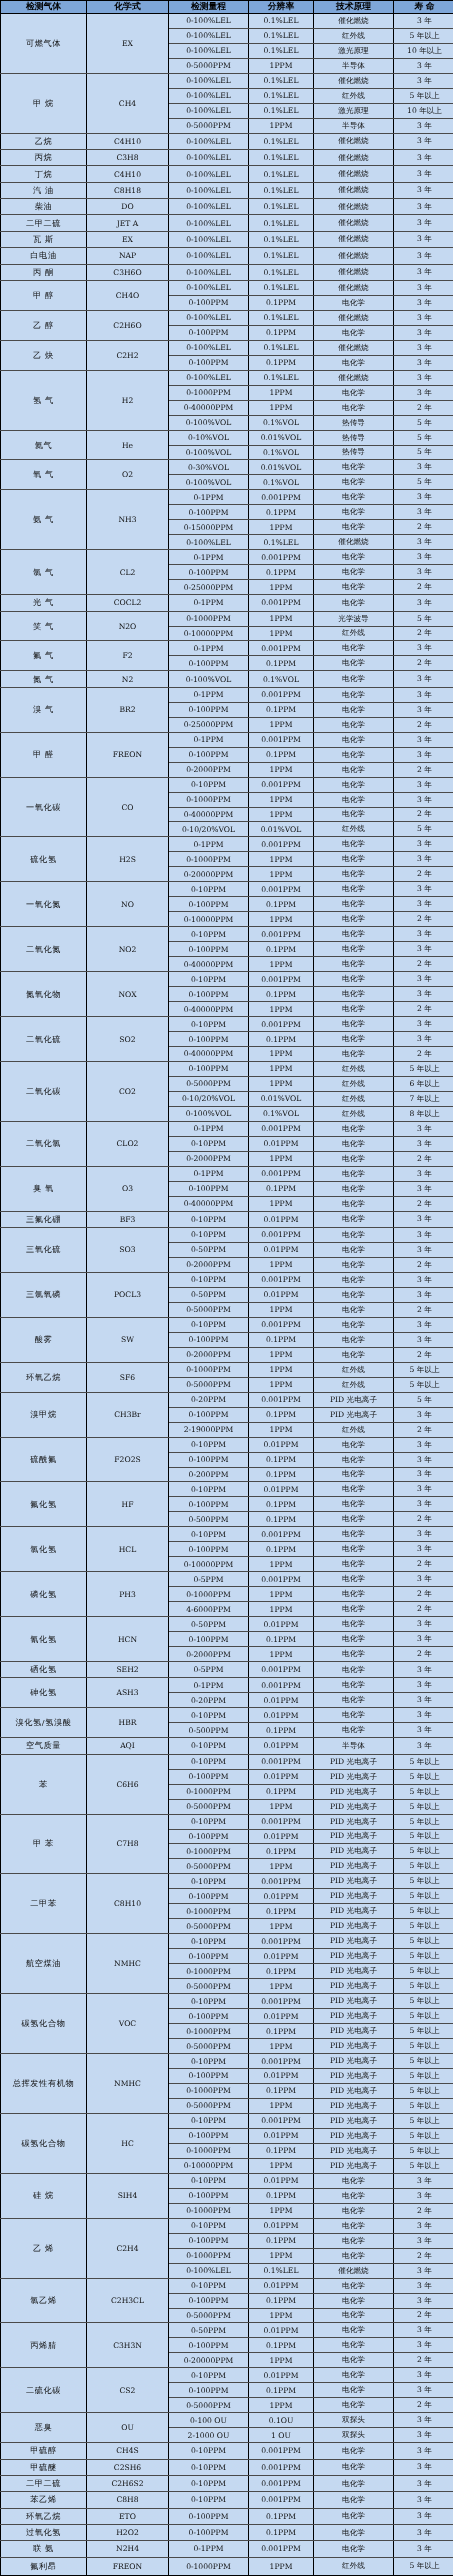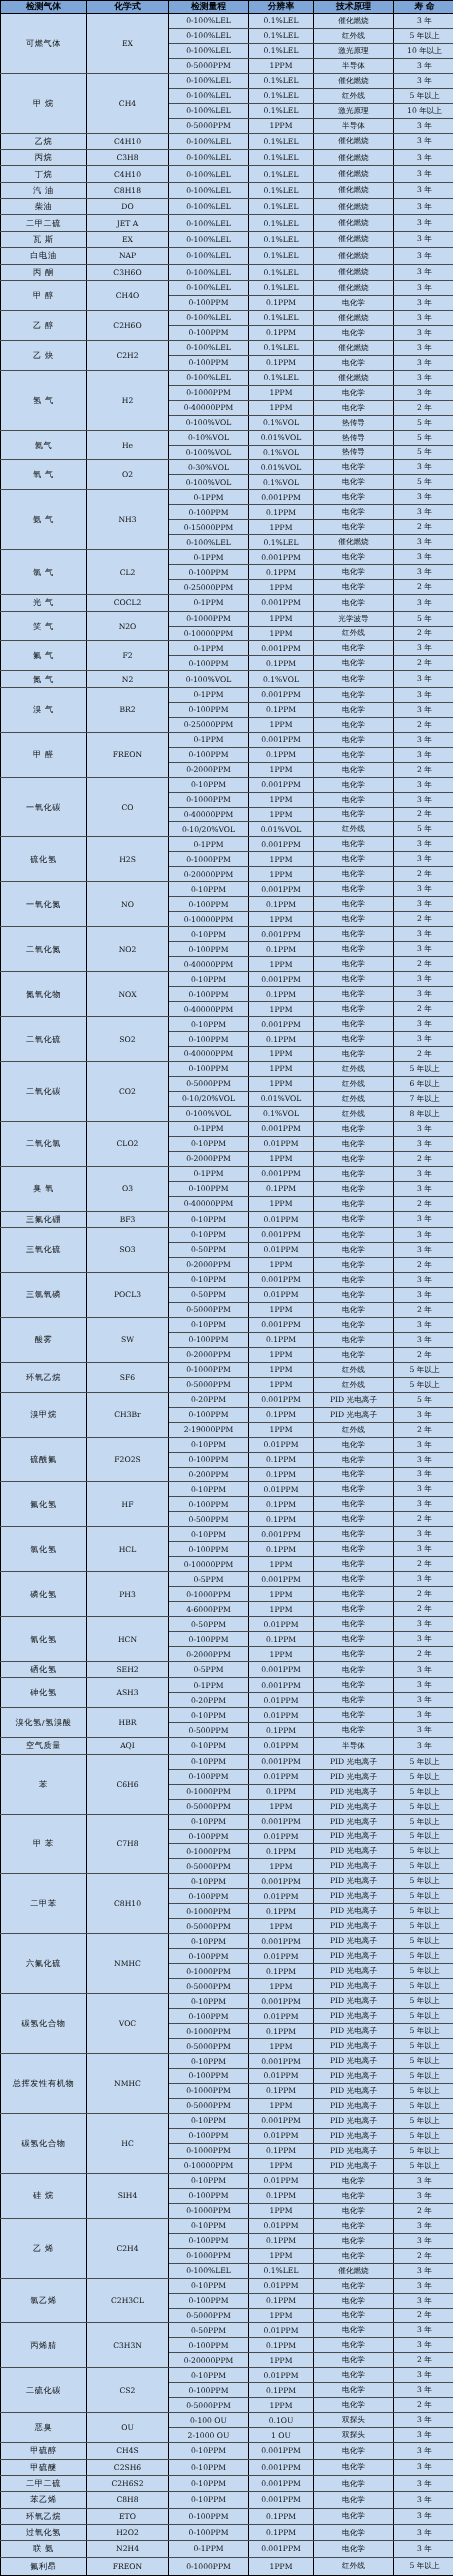--- a/index.html
+++ b/index.html
@@ -905,21 +905,21 @@
           <td class="c4">PID 光电离子</td>
           <td class="c5">5 年以上</td>
         </tr>
         <tr>
           <td class="c2">0-5000PPM</td>
           <td class="c3">1PPM</td>
           <td class="c4">PID 光电离子</td>
           <td class="c5">5 年以上</td>
         </tr>
         <tr class="gs">
-          <td rowspan="4" class="gas c0">六氟化硫</td>
+          <td rowspan="4" class="gas c0">航空煤油</td>
           <td rowspan="4" class="formula c1">NMHC</td>
           <td class="c2">0-10PPM</td>
           <td class="c3">0.001PPM</td>
           <td class="c4">PID 光电离子</td>
           <td class="c5">5 年以上</td>
         </tr>
         <tr>
           <td class="c2">0-100PPM</td>
           <td class="c3">0.01PPM</td>
           <td class="c4">PID 光电离子</td>

